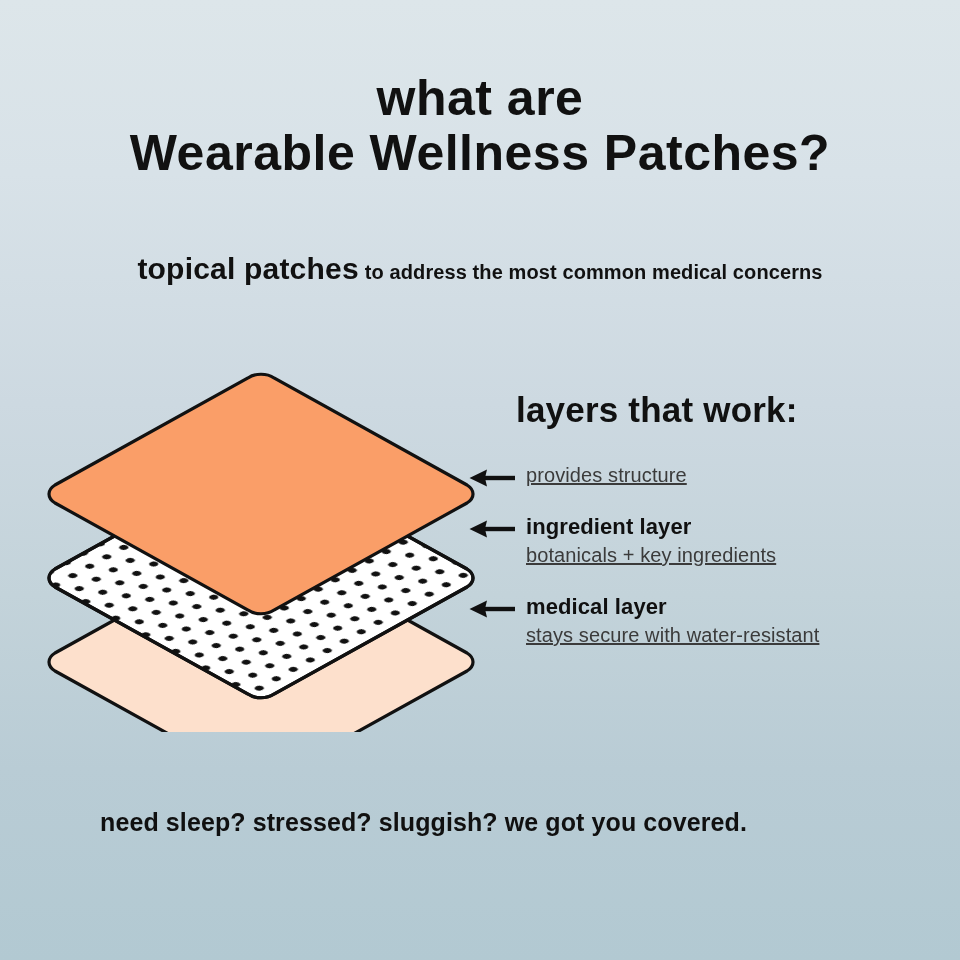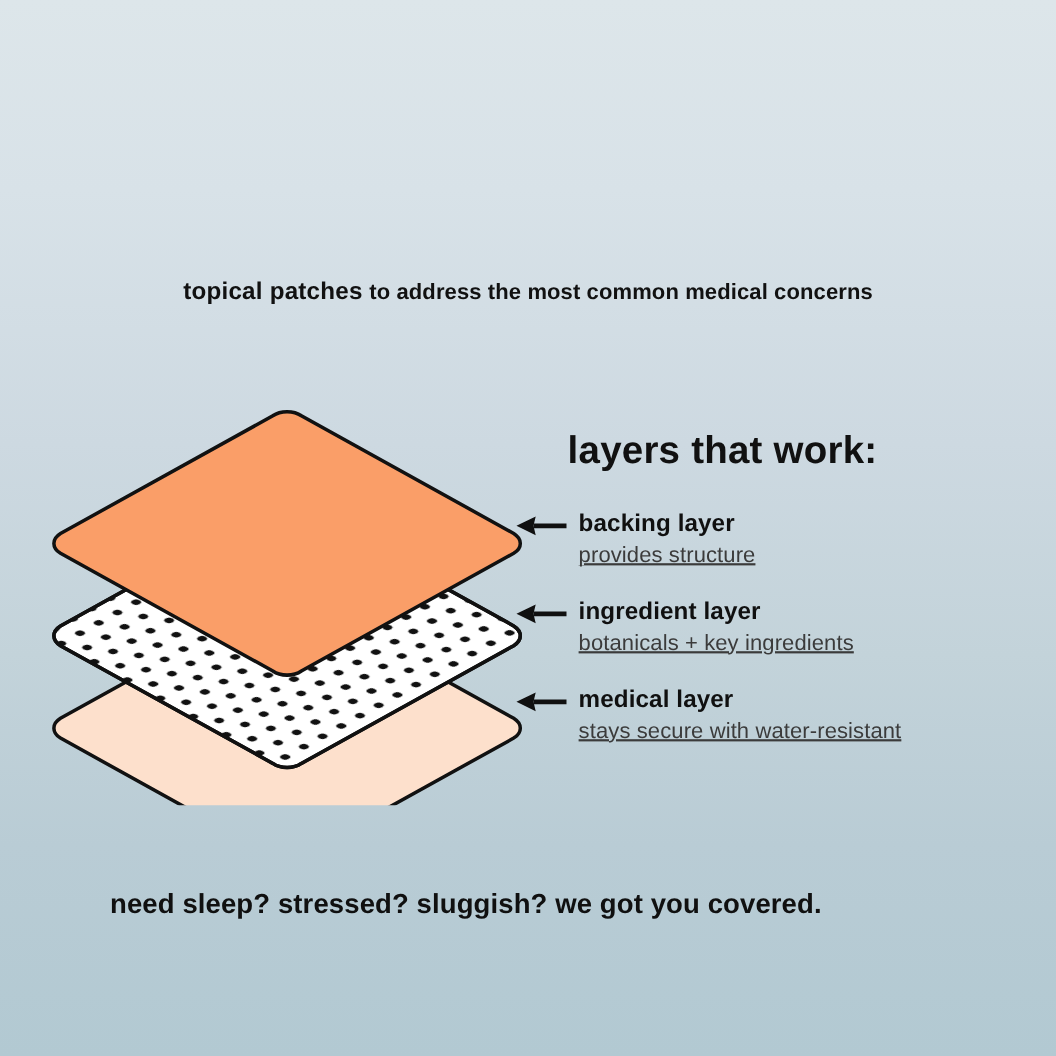--- a/index.html
+++ b/index.html
@@ -55,21 +55,21 @@
   .subhead {
     position: absolute;
     top: 252px;
     left: 0;
     width: 960px;
     text-align: center;
     color: #111111;
     white-space: nowrap;
   }
   .subhead-strong {
-    font-size: 22px;
+    font-size: 30px;
     font-weight: 700;
     letter-spacing: 0.2px;
   }
   .subhead-rest {
     font-size: 20px;
     font-weight: 700;
     letter-spacing: 0.1px;
     margin-left: 6px;
   }
 
@@ -139,20 +139,24 @@
     color: #101010;
     letter-spacing: 0.1px;
     white-space: nowrap;
   }
 </style>
 </head>
 <body>
 
 <div id="poster">
 
+  <div class="headline">
+    <span class="headline-line1">what are</span>
+    <span class="headline-line2">Wearable Wellness Patches?</span>
+  </div>
 
   <div class="subhead">
     <span class="subhead-strong">topical patches</span><span class="subhead-rest">to address the most common medical concerns</span>
   </div>
 
   <div class="stack">
     <svg width="450" height="360" viewBox="0 0 450 360" xmlns="http://www.w3.org/2000/svg">
       <defs>
 
         <path id="diamond" d="M 212 6
@@ -196,21 +200,20 @@
   <div class="callouts">
     <div class="callouts-title">layers that work:</div>
 
     <div class="callout">
       <span class="callout-arrow">
         <svg width="48" height="20" viewBox="0 0 48 20" xmlns="http://www.w3.org/2000/svg">
           <path d="M 47 10 L 17 10" stroke="#101010" stroke-width="4.4" stroke-linecap="butt" fill="none"></path>
           <path d="M 1.5 10 L 19 1.5 L 17 10 L 19 18.5 Z" fill="#101010"></path>
         </svg>
       </span>
-      <div class="callout-title">backing layer</div>
       <div class="callout-desc">
         <span>provides structure</span>
       </div>
     </div>
 
     <div class="callout">
       <span class="callout-arrow">
         <svg width="48" height="20" viewBox="0 0 48 20" xmlns="http://www.w3.org/2000/svg">
           <path d="M 47 10 L 17 10" stroke="#101010" stroke-width="4.4" stroke-linecap="butt" fill="none"></path>
           <path d="M 1.5 10 L 19 1.5 L 17 10 L 19 18.5 Z" fill="#101010"></path>

